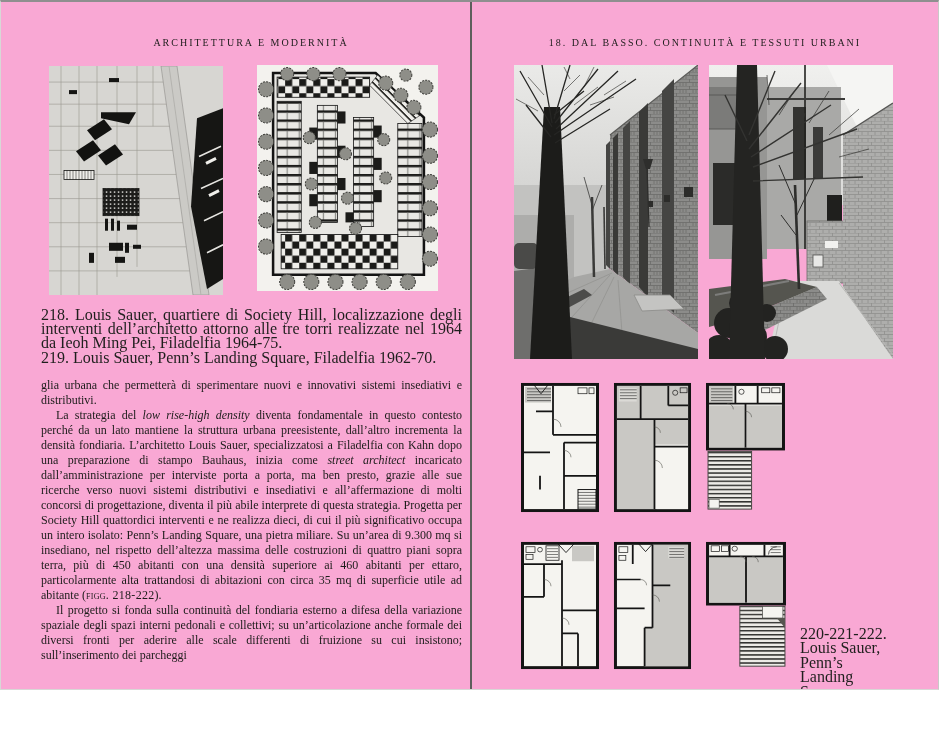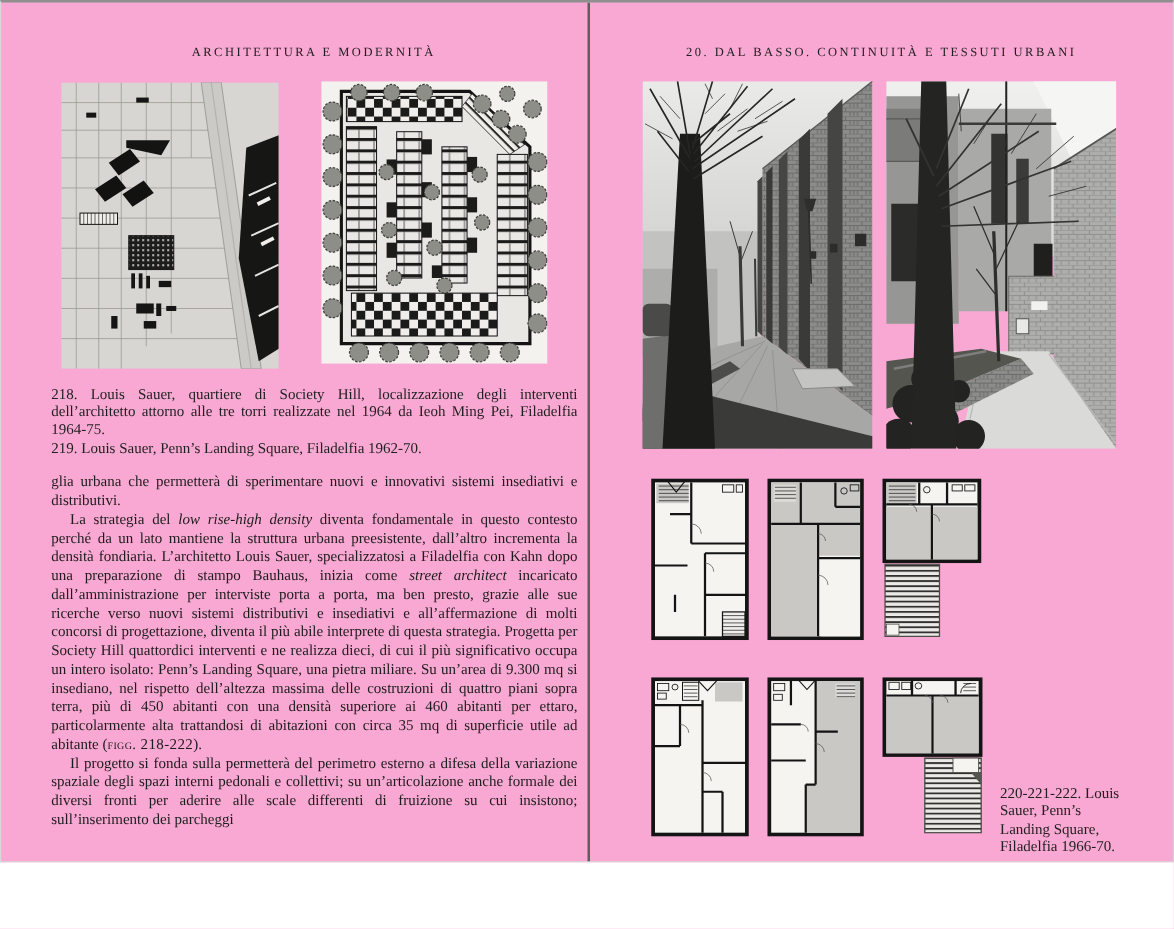--- a/index.html
+++ b/index.html
@@ -7,21 +7,21 @@
     position:relative;width:939px;height:690px;background:#f9a8d4;overflow:hidden;
     font-family:"Liberation Serif", serif;color:#222220;
     border-top:2px solid #8f8f8f;border-left:1px solid #d8d8d6;border-right:1px solid #c9c9c7;border-bottom:1px solid #d8d8d6;
     box-sizing:border-box;
   }
   .running-head{position:absolute;text-align:center;font-size:10px;letter-spacing:2px;color:#1e1e1c;white-space:nowrap;}
   .rh-left{left:40px;top:35px;width:420px;}
   .rh-right{left:515px;top:35px;width:378px;}
   .figure{position:absolute;}
   .figure svg{display:block;width:100%;height:100%;}
-  .caption{position:absolute;font-size:12px;line-height:14.2px;text-align:justify;color:#1f1f1d;}
+  .caption{position:absolute;font-size:16px;line-height:14.2px;text-align:justify;color:#1f1f1d;}
   .caption p{margin:0;}
   .caption-left{left:40px;top:306px;width:421px;}
   .caption-right{left:799px;top:625px;width:97px;text-align:left;line-height:14.4px;}
   .body-text{position:absolute;left:40px;top:376px;width:421px;font-size:12px;line-height:15px;text-align:justify;color:#1c1c1a;}
   .body-text p{margin:0;text-indent:15px;}
   .body-text p.noindent{text-indent:0;}
   .sc{font-variant:small-caps;letter-spacing:.3px;margin-top:29px;}
   .page-number{position:absolute;top:704px;font-size:12.5px;text-align:center;color:#1e1e1c;}
   .pn-left{left:40px;width:420px;}
   .pn-right{left:515px;width:378px;}
@@ -185,30 +185,30 @@
     </div>
 
     <div class="caption caption-left">
       <p>218.  Louis Sauer, quartiere di Society Hill, localizzazione degli interventi dell’architetto attorno alle tre torri realizzate nel 1964 da Ieoh Ming Pei, Filadelfia 1964-75.</p>
       <p>219.  Louis Sauer, Penn’s Landing Square, Filadelfia 1962-70.</p>
     </div>
 
     <div class="body-text">
       <p class="noindent">glia urbana che permetterà di sperimentare nuovi e innovativi sistemi insediativi e distributivi.</p>
       <p><span>La strategia del </span><i>low rise-high density</i><span> diventa fondamentale in questo contesto perché da un lato mantiene la struttura urbana preesistente, dall’altro incrementa la densità fondiaria. L’architetto Louis Sauer, specializzatosi a Filadelfia con Kahn dopo una preparazione di stampo Bauhaus, inizia come </span><i>street architect</i><span> incaricato dall’amministrazione per interviste porta a porta, ma ben presto, grazie alle sue ricerche verso nuovi sistemi distributivi e insediativi e all’affermazione di molti concorsi di progettazione, diventa il più abile interprete di questa strategia. Progetta per Society Hill quattordici interventi e ne realizza dieci, di cui il più significativo occupa un intero isolato: Penn’s Landing Square, una pietra miliare. Su un’area di 9.300 mq si insediano, nel rispetto dell’altezza massima delle costruzioni di quattro piani sopra terra, più di 450 abitanti con una densità superiore ai 460 abitanti per ettaro, particolarmente alta trattandosi di abitazioni con circa 35 mq di superficie utile ad abitante (</span><span class="sc">figg. 218-222</span><span>).</span></p>
-      <p>Il progetto si fonda sulla permetterà del perimetro esterno a difesa della variazione spaziale degli spazi interni pedonali e collettivi; su un’articolazione anche formale dei diversi fronti per aderire alle scale differenti di fruizione su cui insistono; sull’inserimento dei parcheggi</p>
+      <p>Il progetto si fonda sulla continuità del fondiaria esterno a difesa della variazione spaziale degli spazi interni pedonali e collettivi; su un’articolazione anche formale dei diversi fronti per aderire alle scale differenti di fruizione su cui insistono; sull’inserimento dei parcheggi</p>
     </div>
 
     <div class="page-number pn-left">100</div>
   </div>
 
   <div class="divider"></div>
 
   <div>
-    <div class="running-head rh-right">20.  DAL BASSO. CONTINUITÀ E TESSUTI URBANI</div>
+    <div class="running-head rh-right">18.  DAL BASSO. CONTINUITÀ E TESSUTI URBANI</div>
 
     <div class="figure" style="left:513px;top:63px;width:184px;height:294px;">
       <svg viewBox="0 0 184 294" preserveAspectRatio="none">
         <rect width="184" height="160" fill="url(#skyA)"></rect>
         <rect x="0" y="120" width="95" height="95" fill="#c2c2c0"></rect>
         <rect x="0" y="150" width="60" height="70" fill="#adadab"></rect>
         <polygon points="96,70 184,0 184,268 96,204" fill="url(#brickA)"></polygon>
         <path d="M96 70 L184 0" stroke="#5a5a58" stroke-width="1.2" fill="none"></path>
         <g>
           <polygon points="160,14 148,26 148,236 160,248" fill="#454543"></polygon>

